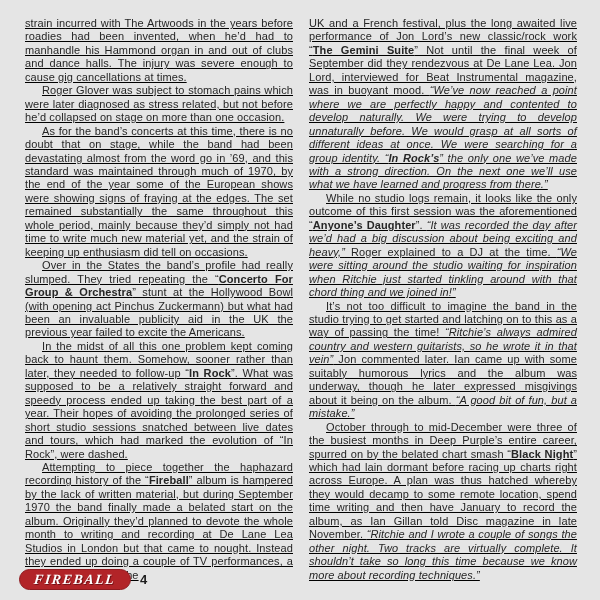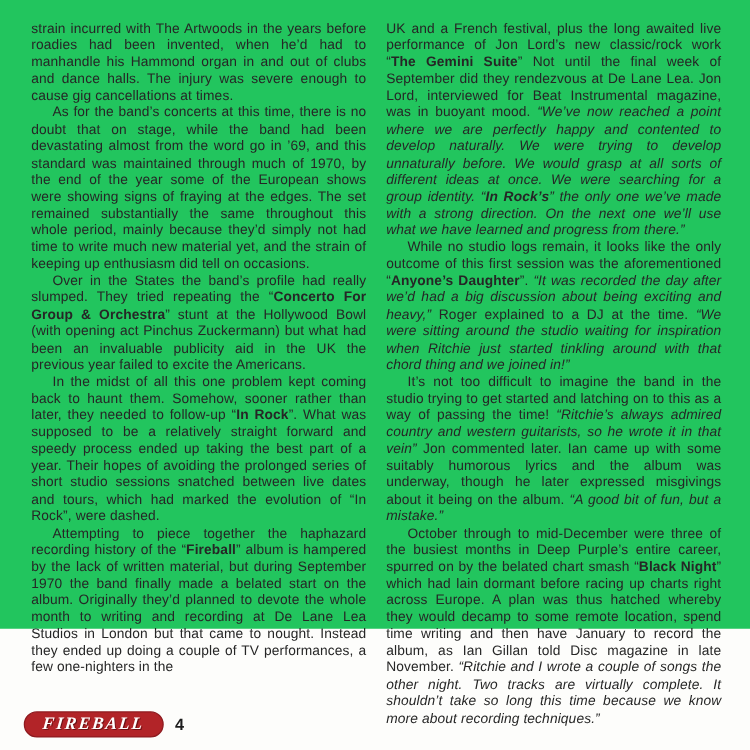--- a/index.html
+++ b/index.html
@@ -4,24 +4,25 @@
 <style>
   html, body { margin: 0; padding: 0; }
   body {
     width: 600px; height: 600px;
     background: #fdfdfb;
     font-family: "Liberation Sans", sans-serif;
     overflow: hidden;
   }
   .page {
     position: relative;
-    width: 600px; height: 503px;
-    background: #22c55e;
+    width: 600px; height: 600px;
+    background: #e5e5e5;
     box-sizing: border-box;
     padding: 17px 23px 0 25px;
+    text-decoration: underline;
   }
   .columns {
     display: flex;
     gap: 16px;
   }
   .col {
     width: 268px;
     text-align: justify;
     font-size: 11px;
     line-height: 13.45px;
@@ -68,20 +69,21 @@
     color: #1d1d1d;
   }
 </style>
 </head>
 <body>
 
 <div class="page">
   <div class="columns">
     <div class="col" style="color: rgb(38, 38, 38);">
         <p class="para"><span class="run-n">strain incurred with The Artwoods in the years before roadies had been invented, when he’d had to manhandle his Hammond organ in and out of clubs and dance halls. The injury was severe enough to cause gig cancellations at times.</span></p>
+        <p class="para indent"><span class="run-n">Roger Glover was subject to stomach pains which were later diagnosed as stress related, but not before he’d collapsed on stage on more than one occasion.</span></p>
         <p class="para indent"><span class="run-n">As for the band’s concerts at this time, there is no doubt that on stage, while the band had been devastating almost from the word go in ’69, and this standard was maintained through much of 1970, by the end of the year some of the European shows were showing signs of fraying at the edges. The set remained substantially the same throughout this whole period, mainly because they’d simply not had time to write much new material yet, and the strain of keeping up enthusiasm did tell on occasions.</span></p>
         <p class="para indent"><span class="run-n">Over in the States the band’s profile had really slumped. They tried repeating the “</span><span class="run-b">Concerto For Group &amp; Orchestra</span><span class="run-n">” stunt at the Hollywood Bowl (with opening act Pinchus Zuckermann) but what had been an invaluable publicity aid in the UK the previous year failed to excite the Americans.</span></p>
         <p class="para indent"><span class="run-n">In the midst of all this one problem kept coming back to haunt them. Somehow, sooner rather than later, they needed to follow-up “</span><span class="run-b">In Rock</span><span class="run-n">”. What was supposed to be a relatively straight forward and speedy process ended up taking the best part of a year. Their hopes of avoiding the prolonged series of short studio sessions snatched between live dates and tours, which had marked the evolution of “In Rock”, were dashed.</span></p>
         <p class="para indent"><span class="run-n">Attempting to piece together the haphazard recording history of the “</span><span class="run-b">Fireball</span><span class="run-n">” album is hampered by the lack of written material, but during September 1970 the band finally made a belated start on the album. Originally they’d planned to devote the whole month to writing and recording at De Lane Lea Studios in London but that came to nought. Instead they ended up doing a couple of TV performances, a few one-nighters in the</span></p>
       </div>
     <div class="col" style="color: rgb(38, 38, 38);">
         <p class="para"><span class="run-n">UK and a French festival, plus the long awaited live performance of Jon Lord’s new classic/rock work “</span><span class="run-b">The Gemini Suite</span><span class="run-n">” Not until the final week of September did they rendezvous at De Lane Lea. Jon Lord, interviewed for Beat Instrumental magazine, was in buoyant mood. </span><span class="run-i">“We’ve now reached a point where we are perfectly happy and contented to develop naturally. We were trying to develop unnaturally before. We would grasp at all sorts of different ideas at once. We were searching for a group identity. “</span><span class="run-bi">In Rock’s</span><span class="run-i">” the only one we’ve made with a strong direction. On the next one we’ll use what we have learned and progress from there.”</span></p>
         <p class="para indent"><span class="run-n">While no studio logs remain, it looks like the only outcome of this first session was the aforementioned “</span><span class="run-b">Anyone’s Daughter</span><span class="run-n">”. </span><span class="run-i">“It was recorded the day after we’d had a big discussion about being exciting and heavy,”</span><span class="run-n"> Roger explained to a DJ at the time. </span><span class="run-i">“We were sitting around the studio waiting for inspiration when Ritchie just started tinkling around with that chord thing and we joined in!”</span></p>
         <p class="para indent"><span class="run-n">It’s not too difficult to imagine the band in the studio trying to get started and latching on to this as a way of passing the time! </span><span class="run-i">“Ritchie’s always admired country and western guitarists, so he wrote it in that vein”</span><span class="run-n"> Jon commented later. Ian came up with some suitably humorous lyrics and the album was underway, though he later expressed misgivings about it being on the album. </span><span class="run-i">“A good bit of fun, but a mistake.”</span></p>
         <p class="para indent"><span class="run-n">October through to mid-December were three of the busiest months in Deep Purple’s entire career, spurred on by the belated chart smash “</span><span class="run-b">Black Night</span><span class="run-n">” which had lain dormant before racing up charts right across Europe. A plan was thus hatched whereby they would decamp to some remote location, spend time writing and then have January to record the album, as Ian Gillan told Disc magazine in late November. </span><span class="run-i">“Ritchie and I wrote a couple of songs the other night. Two tracks are virtually complete. It shouldn’t take so long this time because we know more about recording techniques.”</span></p>

